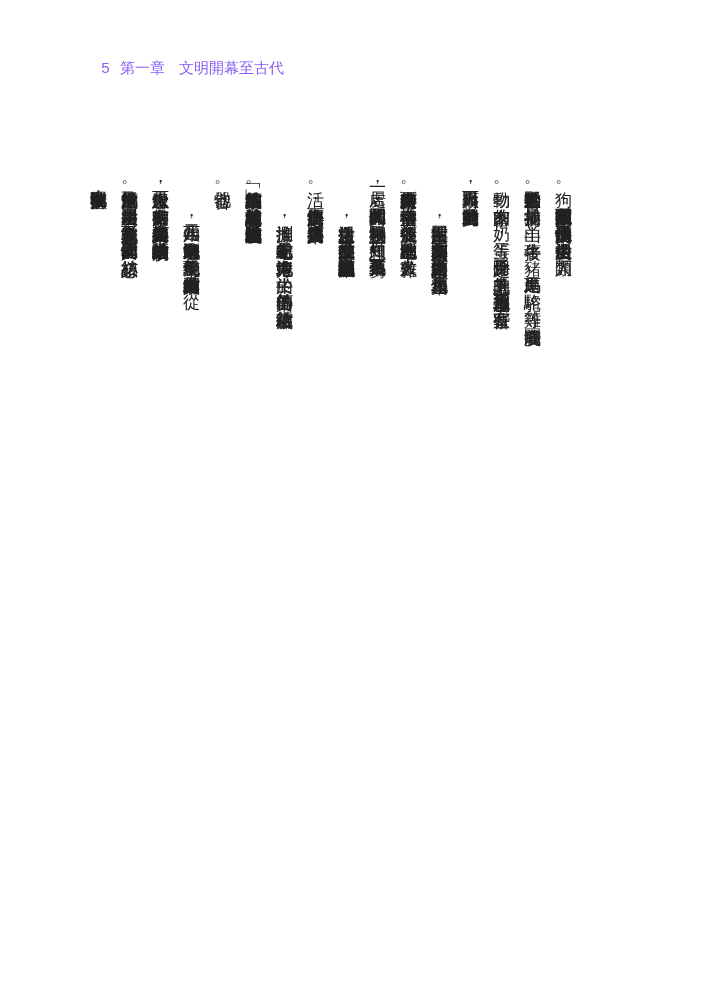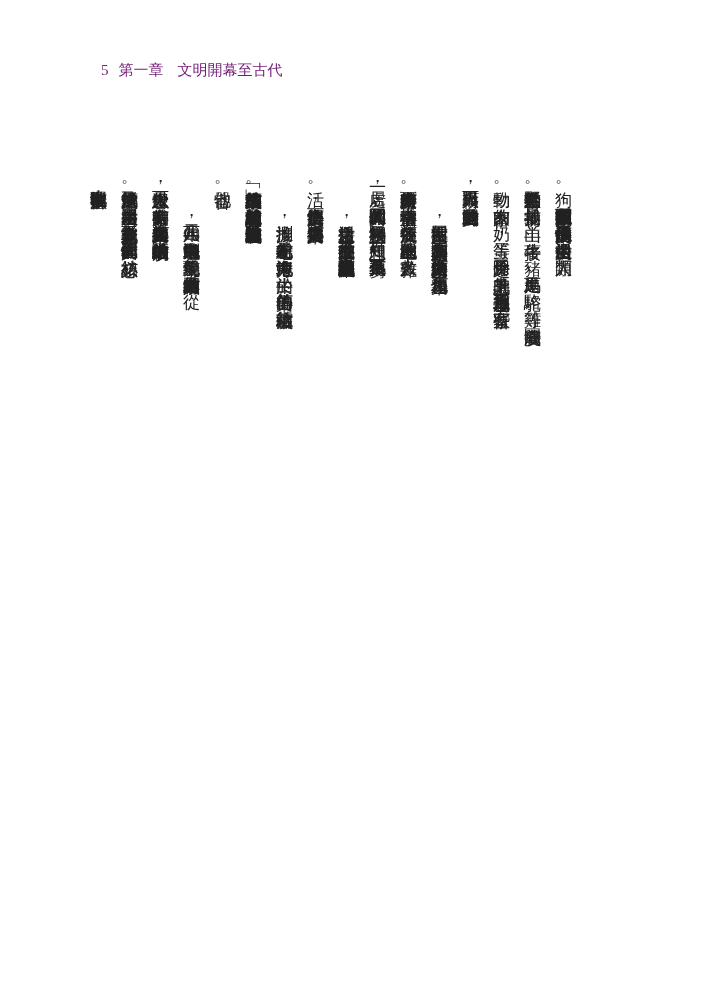--- a/index.html
+++ b/index.html
@@ -3,22 +3,22 @@
   <meta charset="utf-8">
   <style>
     html, body { margin: 0; padding: 0; }
     body {
       width: 705px; height: 1000px; background: #ffffff;
       position: relative; overflow: hidden;
       font-family: "DejaVu Serif", "Liberation Serif", serif;
     }
     .header {
       position: absolute; top: 61px; left: 101px;
-      font-family: Liberation Serif, serif;
-      font-size: 15px; color: #701a75; white-space: nowrap;
+      font-family: Liberation Mono, monospace;
+      font-size: 15px; color: #8b5cf6; white-space: nowrap;
       line-height: 18px;
     }
     .header .pnum { margin-right: 10px; }
     .header .chap { margin-right: 14px; }
     .body-text {
       position: absolute; top: 178px;
       right: 126px;
       height: 710px;
       writing-mode: vertical-rl;
       font-size: 17.1px;

